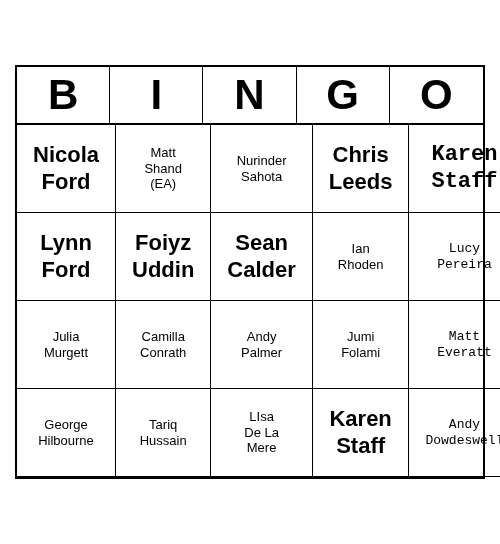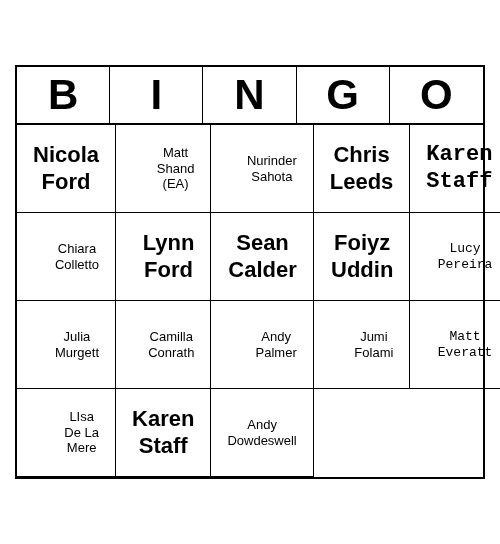--- a/index.html
+++ b/index.html
@@ -47,21 +47,21 @@
     }
 
     .bingo-cell {
       border-right: 1px solid #000;
       border-bottom: 1px solid #000;
       text-align: center;
       padding: 6px 16px;
       min-height: 88px;
       display: flex;
       align-items: center;
-      justify-content: flex-end;
+      justify-content: center;
       line-height: 1.2;
     }
 
     .bingo-cell:nth-child(5n) {
       border-right: none;
       font-family: Liberation Mono, monospace;
     }
 
     .bingo-cell:nth-child(n+21) {
       border-bottom: none;
@@ -101,50 +101,56 @@
       <div class="bingo-cell">
         <span class="cell-text small">Nurinder<br>Sahota</span>
       </div>
       <div class="bingo-cell">
         <span class="cell-text large">Chris<br>Leeds</span>
       </div>
       <div class="bingo-cell">
         <span class="cell-text large">Karen<br>Staff</span>
       </div>
       <div class="bingo-cell">
-        <span class="cell-text small">Chiara<br>Colletto</span>
+        <span class="cell-text large">Lynn<br>Ford</span>
       </div>
       <div class="bingo-cell">
-        <span class="cell-text large">Lynn<br>Ford</span>
+        <span class="cell-text large">Foiyz<br>Uddin</span>
       </div>
       <div class="bingo-cell">
         <span class="cell-text large">Sean<br>Calder</span>
       </div>
       <div class="bingo-cell">
-        <span class="cell-text large">Foiyz<br>Uddin</span>
+        <span class="cell-text small">Ian<br>Rhoden</span>
       </div>
       <div class="bingo-cell">
         <span class="cell-text small">Lucy<br>Pereira</span>
       </div>
       <div class="bingo-cell">
         <span class="cell-text small">Julia<br>Murgett</span>
       </div>
       <div class="bingo-cell">
         <span class="cell-text small">Camilla<br>Conrath</span>
       </div>
       <div class="bingo-cell">
         <span class="cell-text small">Andy<br>Palmer</span>
       </div>
       <div class="bingo-cell">
         <span class="cell-text small">Jumi<br>Folami</span>
       </div>
       <div class="bingo-cell">
         <span class="cell-text small">Matt<br>Everatt</span>
       </div>
       <div class="bingo-cell">
+        <span class="cell-text small">George<br>Hilbourne</span>
+      </div>
+      <div class="bingo-cell">
+        <span class="cell-text small">Tariq<br>Hussain</span>
+      </div>
+      <div class="bingo-cell">
         <span class="cell-text small">LIsa<br>De La<br>Mere</span>
       </div>
       <div class="bingo-cell">
         <span class="cell-text large">Karen<br>Staff</span>
       </div>
       <div class="bingo-cell">
         <span class="cell-text small">Andy<br>Dowdeswell</span>
       </div>
     </div>
 </div>

